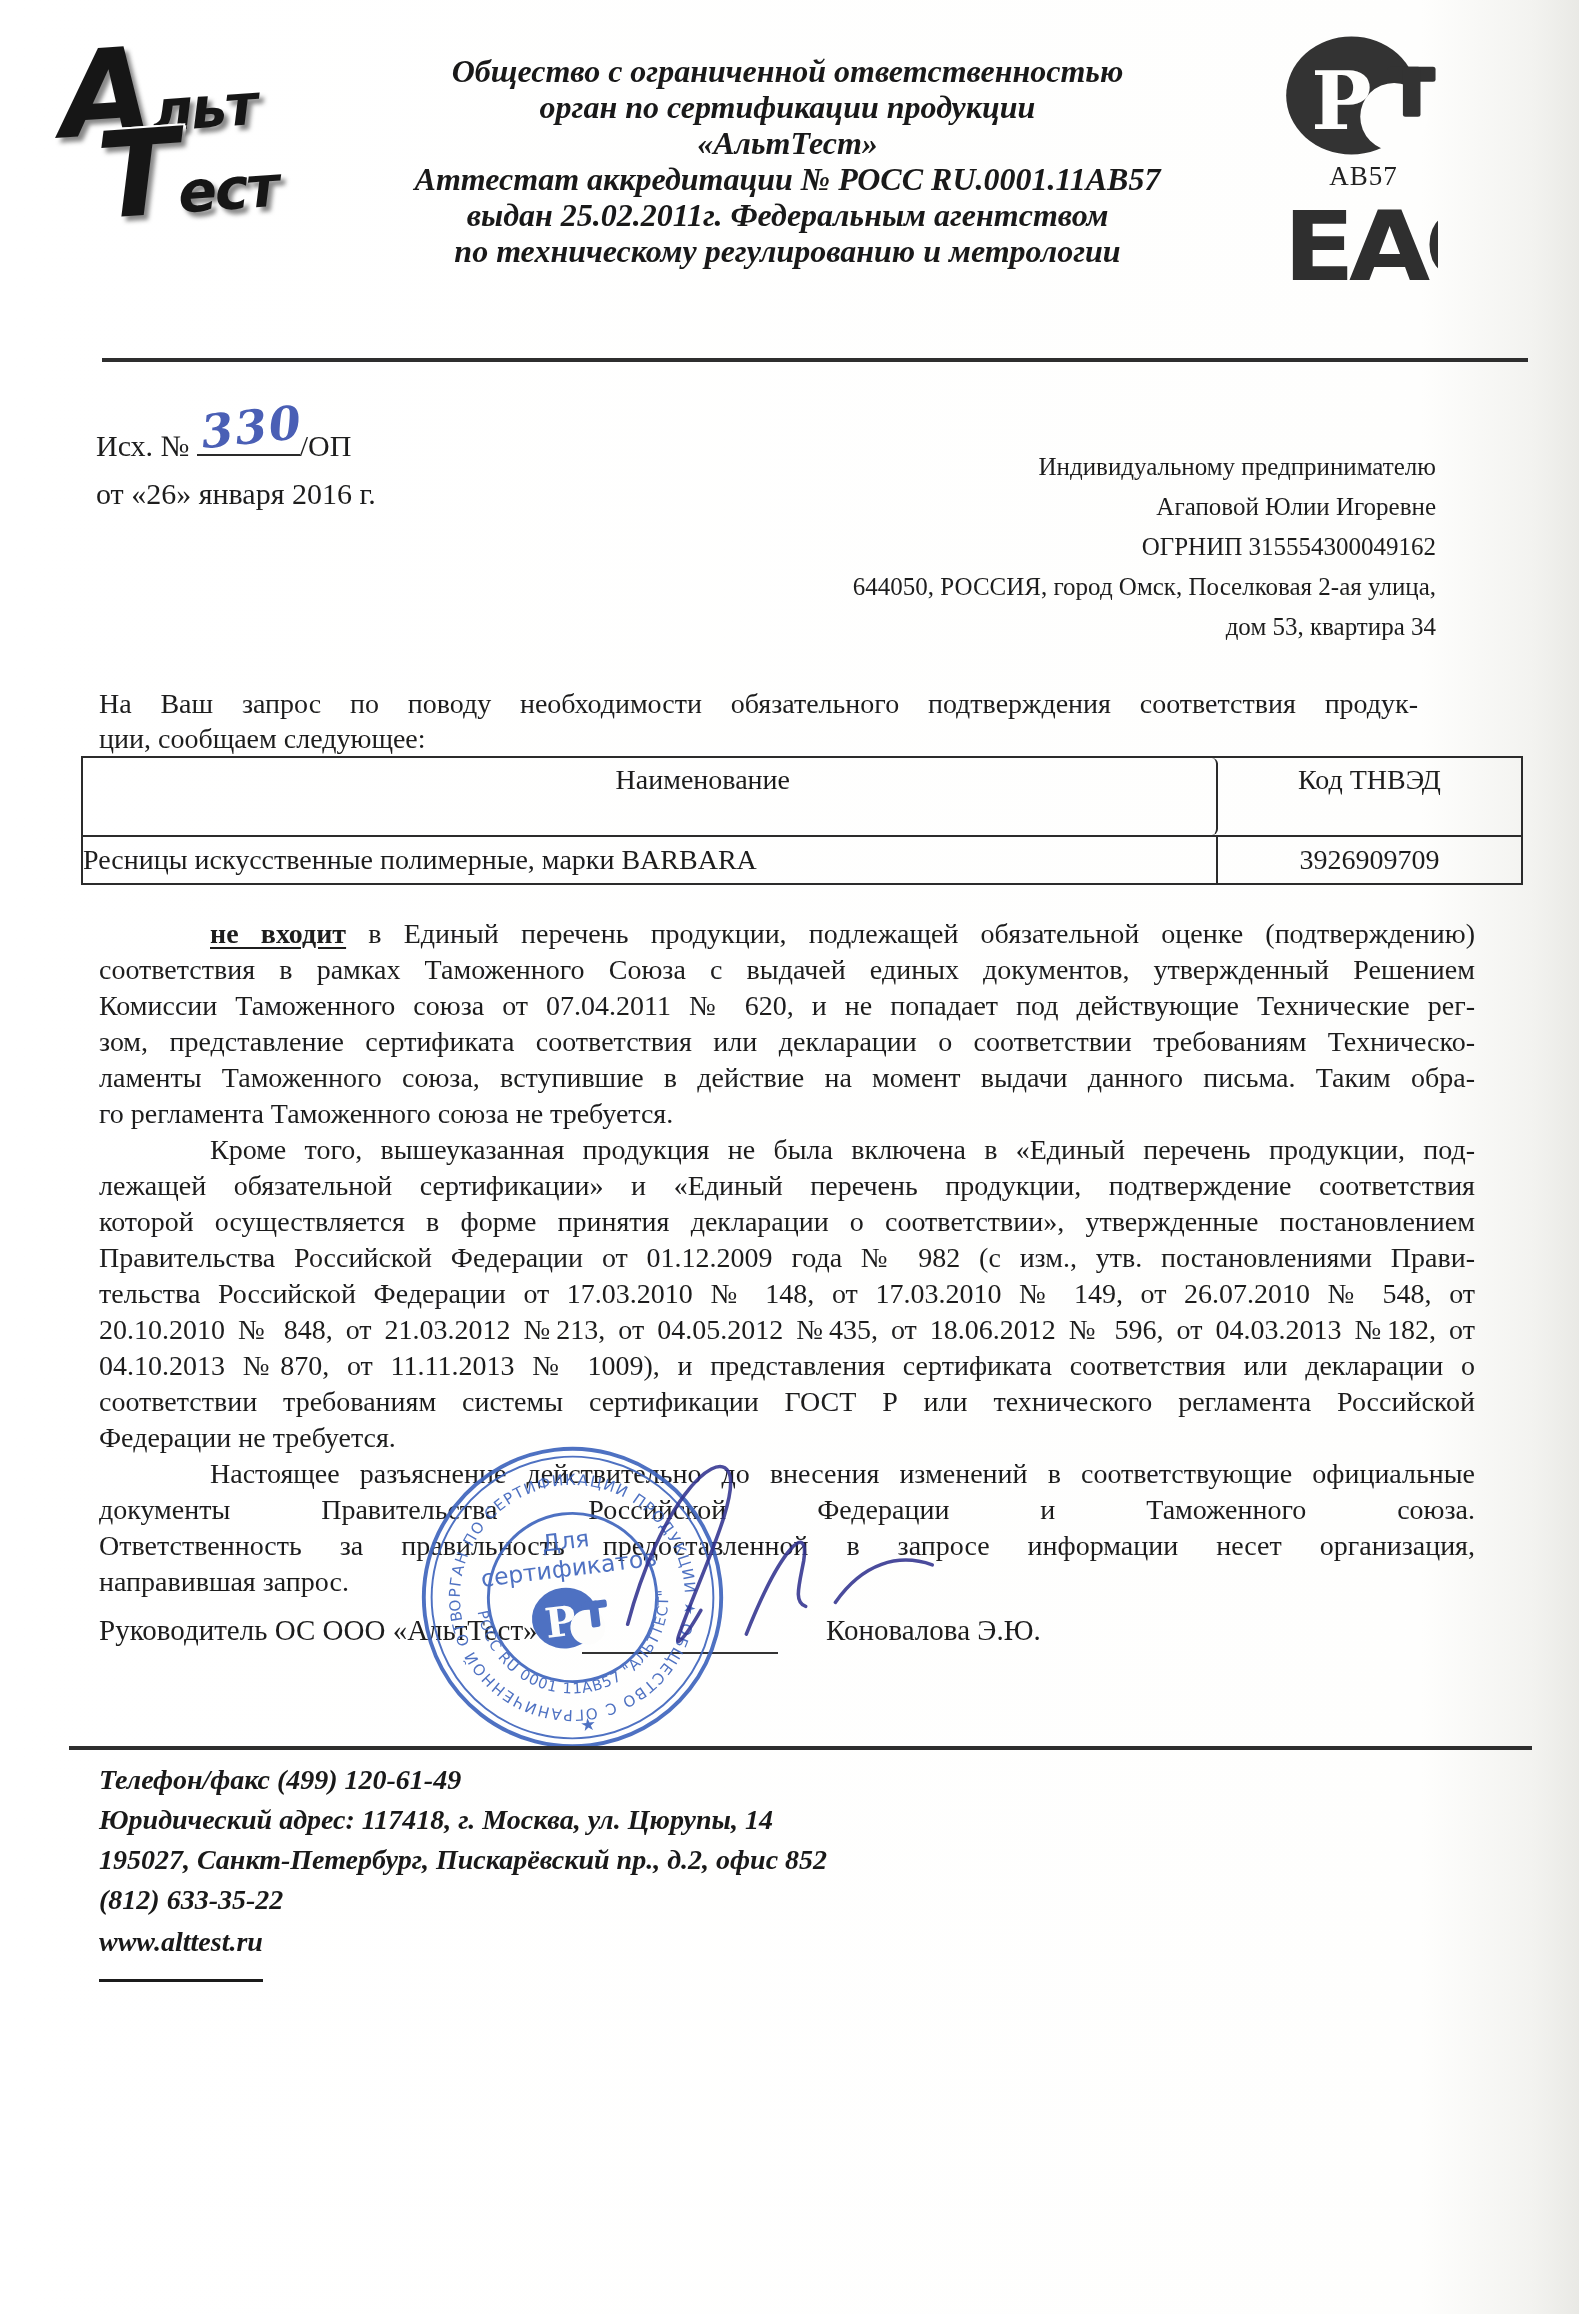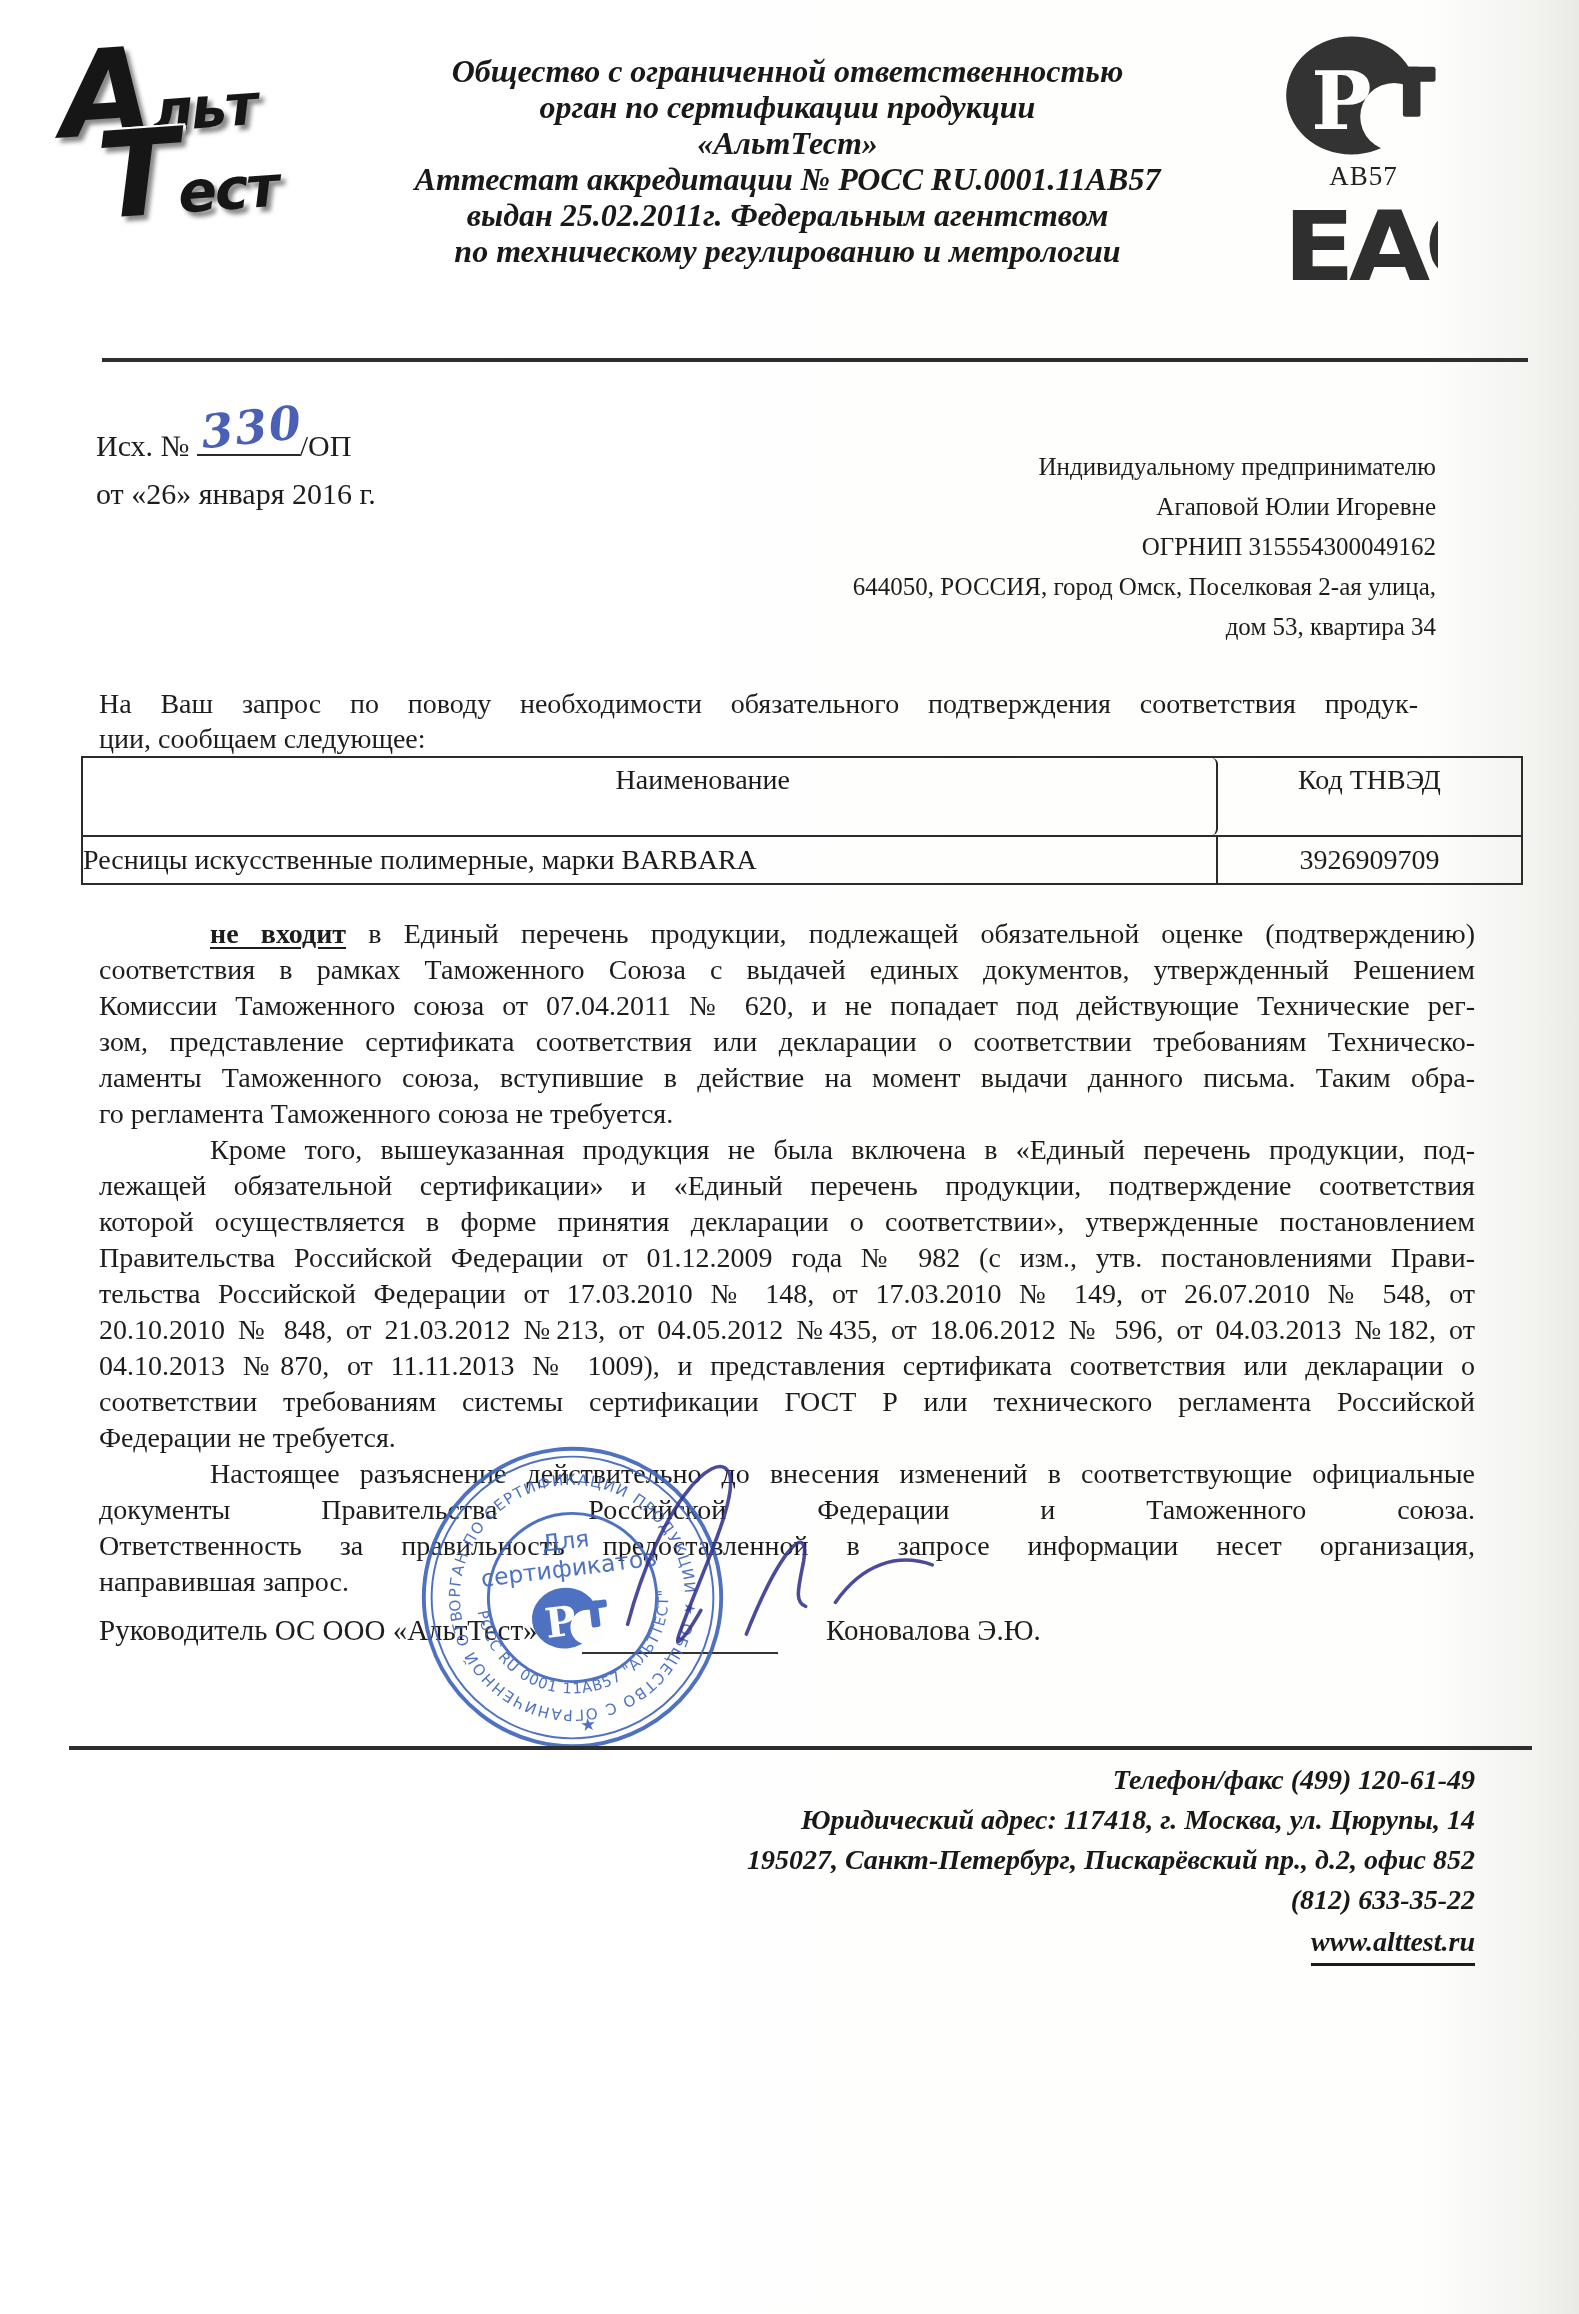--- a/index.html
+++ b/index.html
@@ -66,23 +66,23 @@
   .indent-first > .line:first-child{text-indent:111px;}
   .lead{font-weight:bold;text-decoration:underline;text-decoration-thickness:2px;text-underline-offset:4px;}
   
   .sig-row{position:absolute;left:99px;top:1614px;width:1376px;height:46px;font-size:29px;}
   .sig-label{position:absolute;left:0;top:0;}
   .sig-underline{position:absolute;left:483px;top:38px;width:196px;border-bottom:2.5px solid #333;}
   .sig-name{position:absolute;left:727px;top:0;}
   .stamp{position:absolute;left:416px;top:1441px;transform:rotate(-7deg);opacity:.92;}
   .scribble{position:absolute;left:598px;top:1426px;}
   
-  .footer{position:absolute;left:99px;top:1760px;width:1376px;text-align:right;
+  .footer{position:absolute;left:99px;top:1760px;width:1376px;text-align:left;
           font-weight:bold;font-style:italic;font-size:28px;line-height:40px;color:#191919;}
-  .site{display:inline-block;border-bottom:3px solid #1b1b1b;padding-bottom:1px;margin-top:2px;}
+  .site{display:inline-block;border-bottom:3px solid #1b1b1b;padding-bottom:17px;margin-top:2px;}
 </style>
 </head>
 <body>
 
 <div class="page">
 
   <div class="logo">
     <div class="logo-row logo-w1">Альт</div>
     <div class="logo-row logo-w2">Тест</div>
   </div>

